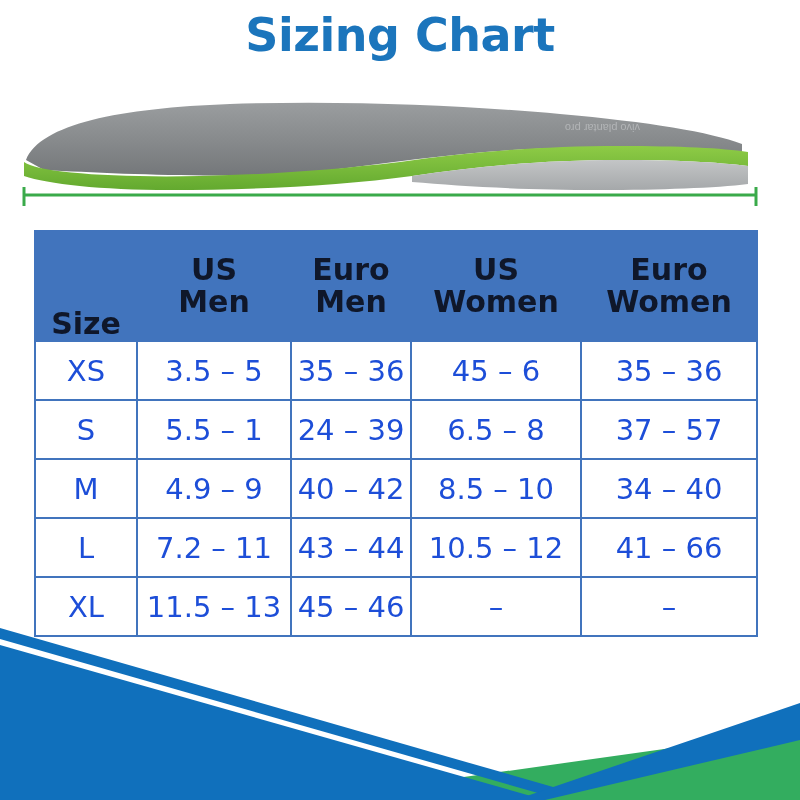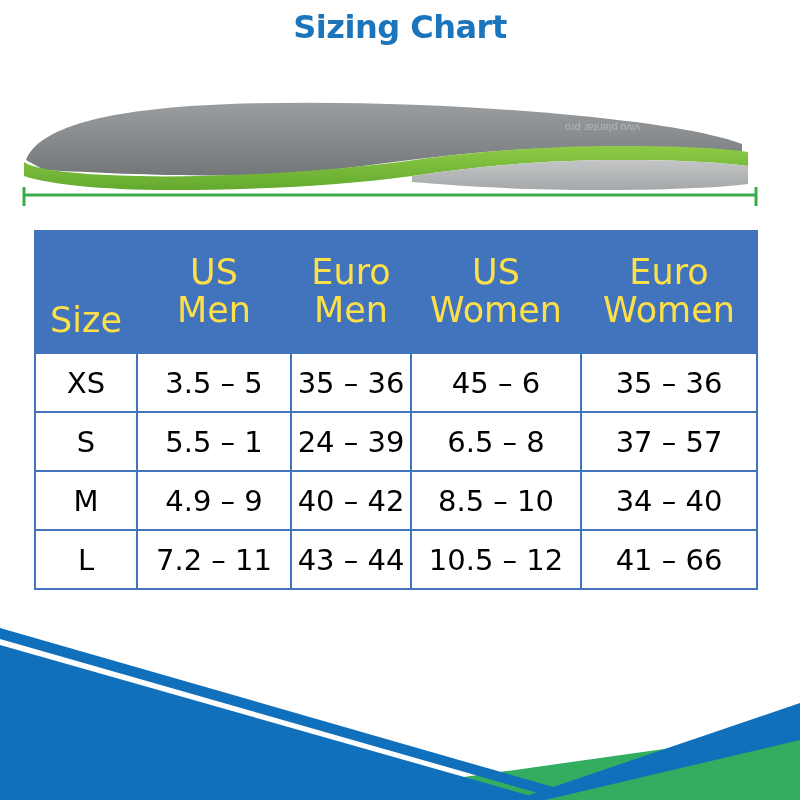--- a/index.html
+++ b/index.html
@@ -15,21 +15,21 @@
     position: relative;
   }
 
   
   .page-title {
     position: absolute;
     top: 8px;
     left: 0;
     width: 800px;
     text-align: center;
-    font-size: 32px;
+    font-size: 46px;
     font-weight: bold;
     letter-spacing: -0.5px;
     color: #1b75bc;
     font-family: "DejaVu Sans", sans-serif;
   }
 
   
   .insole-area {
     position: absolute;
     top: 92px;
@@ -45,38 +45,37 @@
     left: 34px;
     top: 230px;
     width: 722px;
     border-collapse: collapse;
     table-layout: fixed;
   }
   .size-table th,
   .size-table td {
     border: 2px solid #4174bd;
     text-align: center;
-    color: #000000;
+    color: #1d4ed8;
     font-family: "DejaVu Sans", sans-serif;
     font-weight: 400;
   }
   .size-table thead th {
     background: #4174bd;
     border-color: #4174bd;
-    color: #fde047;
+    color: #0f172a;
     height: 108px;
-    font-size: 35px;
-    font-weight: 400;
+    font-size: 30px;
+    font-weight: 700;
     line-height: 1.08;
     padding: 0 2px;
     vertical-align: middle;
   }
   .size-table thead th.head-size {
     vertical-align: bottom;
-    padding-bottom: 12px;
   }
   .head-line { display: block; }
   .size-table tbody td {
     height: 57px;
     font-size: 29px;
     padding: 0 2px;
     background: #ffffff;
   }
   .col-size   { width: 102px; }
   .col-usmen  { width: 154px; }
@@ -210,20 +209,27 @@
       <td>8.5 – 10</td>
       <td>34 – 40</td>
     </tr>
     <tr>
       <td>L</td>
       <td>7.2 – 11</td>
       <td>43 – 44</td>
       <td>10.5 – 12</td>
       <td>41 – 66</td>
     </tr>
+    <tr>
+      <td>XL</td>
+      <td>11.5 – 13</td>
+      <td>45 – 46</td>
+      <td>–</td>
+      <td>–</td>
+    </tr>
   </tbody>
 </table>
 
 <div class="banner">
   <svg class="banner-svg" width="800" height="175" viewBox="0 0 800 175">
 
     <path d="M 800 105 L 800 175 L 300 175 Z" fill="#33ad5f"></path>
 
     <path d="M 0 20 L 545 175 L 0 175 Z" fill="#1070bc"></path>
 

